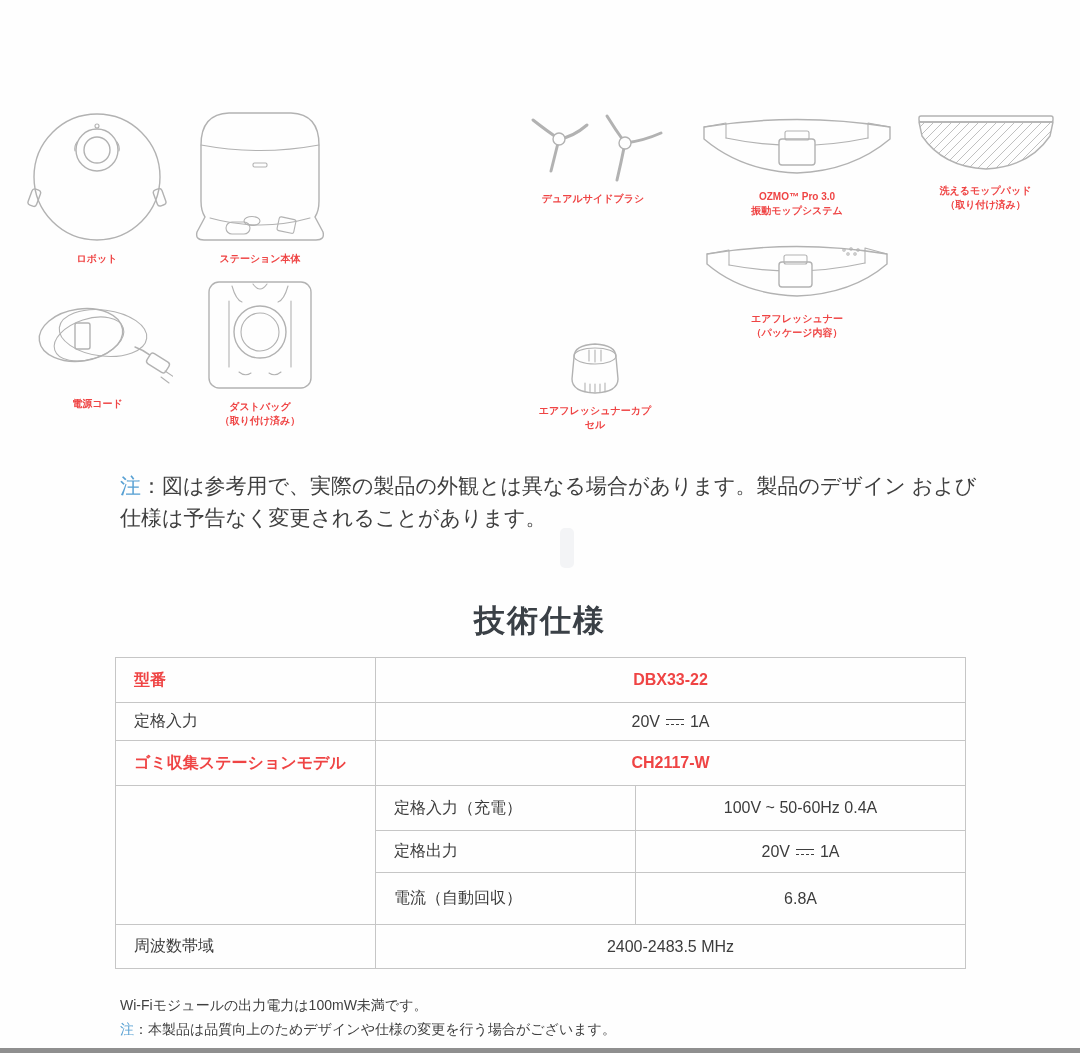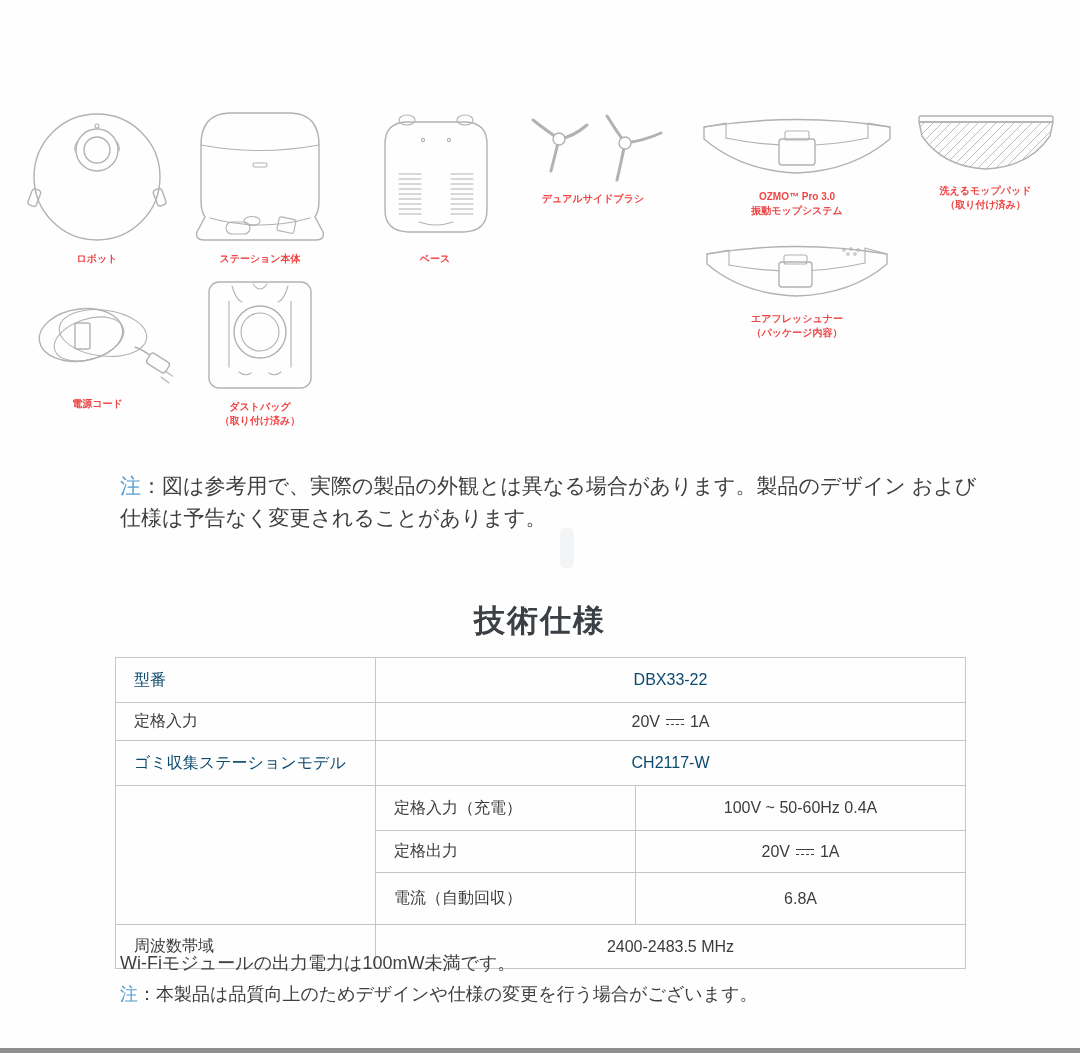--- a/index.html
+++ b/index.html
@@ -26,33 +26,33 @@
   .note-accent { color:#57a0d3; }
 
   .artifact { position:absolute; left:560px; top:528px; width:14px; height:40px;
     background:#f3f4f6; border-radius:5px; }
 
   table.spec { position:absolute; left:115px; top:657px; width:850px;
     border-collapse:collapse; table-layout:fixed; }
   table.spec td { border:1px solid #c6c6c6; font-size:16px; color:#3c3c3c; vertical-align:middle; }
   table.spec td.lbl { padding-left:18px; text-align:left; }
   table.spec td.val { text-align:center; }
-  table.spec .b { font-weight:normal; color:#0c4a6e; }
+  table.spec .b { font-weight:bold; color:#ef4444; }
   col.c1 { width:260px; } col.c2 { width:260px; } col.c3 { width:330px; }
   tr.h45 { height:45px; } tr.h38 { height:38px; } tr.h42 { height:42px; }
   tr.h41 { height:52px; } tr.h44 { height:44px; }
 
   .dc-symbol { display:inline-block; width:18px; height:9px; margin:0 6px 0 6px;
     position:relative; vertical-align:middle; }
   .dc-symbol::before { content:""; position:absolute; top:1px; left:0; right:0;
     border-top:1.6px solid #3f3f3f; }
   .dc-symbol::after { content:""; position:absolute; top:6px; left:0; right:0;
     border-top:1.6px dashed #3f3f3f; }
 
-  #footer-notes { position:absolute; left:120px; top:948px; font-size:18px;
+  #footer-notes { position:absolute; left:120px; top:994px; font-size:14px;
     line-height:1.7; color:#3f3f3f; }
   .bottom-bar { position:absolute; left:0; bottom:0; width:1080px; height:5px; background:#8f8f8f; }
 </style>
 </head>
 <body>
 
 <div class="page">
 
 
   <div class="pkg-item" style="left:22px; top:104px; width:150px;">
@@ -78,37 +78,20 @@
         <rect class="thin" x="69" y="62" width="14" height="4" rx="1.5"></rect>
         <path class="thin" d="M26,117 Q76,131 126,117"></path>
         <ellipse class="thin" cx="68" cy="120" rx="8" ry="4.5"></ellipse>
         <rect class="thin" x="42" y="121" width="24" height="12" rx="6"></rect>
         <rect class="thin" x="94" y="117" width="17" height="14" rx="2" transform="rotate(12 102 124)"></rect>
       </svg>
     </div>
     <div class="caption">ステーション本体</div>
   </div>
 
-  <div class="pkg-item" style="left:360px; top:104px; width:150px;">
-    <div class="fig" style="height:142px;">
-      <svg class="art" width="132" height="130" viewBox="0 0 132 130">
-        <ellipse class="thin" cx="38" cy="10" rx="8" ry="5"></ellipse>
-        <ellipse class="thin" cx="96" cy="10" rx="8" ry="5"></ellipse>
-        <path d="M16,34 Q16,13 37,12 L97,12 Q118,13 118,34 L118,100 Q118,121 95,122 L39,122 Q16,121 16,100 Z"></path>
-        <circle class="thin" cx="54" cy="30" r="1.6"></circle>
-        <circle class="thin" cx="80" cy="30" r="1.6"></circle>
-        <g class="thin">
-          <path d="M30,64 h22 M30,69 h22 M30,74 h22 M30,79 h22 M30,84 h22 M30,89 h22 M30,94 h22 M30,99 h22 M30,104 h22"></path>
-          <path d="M82,64 h22 M82,69 h22 M82,74 h22 M82,79 h22 M82,84 h22 M82,89 h22 M82,94 h22 M82,99 h22 M82,104 h22"></path>
-        </g>
-        <path class="thin" d="M50,112 q17,6 34,0"></path>
-      </svg>
-    </div>
-    <div class="caption">ベース</div>
-  </div>
 
   <div class="pkg-item" style="left:508px; top:106px; width:170px;">
     <div class="fig" style="height:80px;">
       <svg class="art" width="160" height="78" viewBox="0 0 160 78">
         <g class="arm">
           <path d="M46,32 Q34,24 20,13"></path>
           <path d="M46,32 Q60,30 74,18"></path>
           <path d="M46,32 Q42,48 38,64"></path>
         </g>
         <circle cx="46" cy="32" r="6" fill="#fefefe"></circle>
@@ -200,20 +183,32 @@
             <circle cx="154" cy="20" r="1.2"></circle>
           <circle cx="161" cy="20" r="1.2"></circle>
         </g>
       </svg>
     </div>
     <div class="caption">エアフレッシュナー
 （パッケージ内容）</div>
   </div>
 
 
+  <div class="pkg-item" style="left:510px; top:340px; width:170px;">
+    <div class="fig" style="height:58px;">
+      <svg class="art" width="72" height="56" viewBox="0 0 72 56">
+        <path d="M15,16 Q15,4 36,3 Q57,4 57,16 L59,38 Q59,51 36,52 Q13,51 13,38 Z"></path>
+        <ellipse class="thin" cx="36" cy="15" rx="21" ry="8"></ellipse>
+        <path class="thin" d="M30,9 v11 M36,9 v12 M42,9 v11"></path>
+        <path class="thin" d="M26,42 v8 M31,43 v8 M36,43 v8 M41,43 v8 M46,42 v8"></path>
+      </svg>
+    </div>
+    <div class="caption">エアフレッシュナーカプ
+セル</div>
+  </div>
 
   <div class="note" id="pkg-note">
     <span class="note-accent">注</span><span>：図は参考用で、実際の製品の外観とは異なる場合があります。製品のデザイン および 仕様は予告なく変更されることがあります。</span>
   </div>
 
   <div class="artifact"></div>
 
   <div class="section-title" id="title-spec">技術仕様</div>
 
   <table class="spec">

